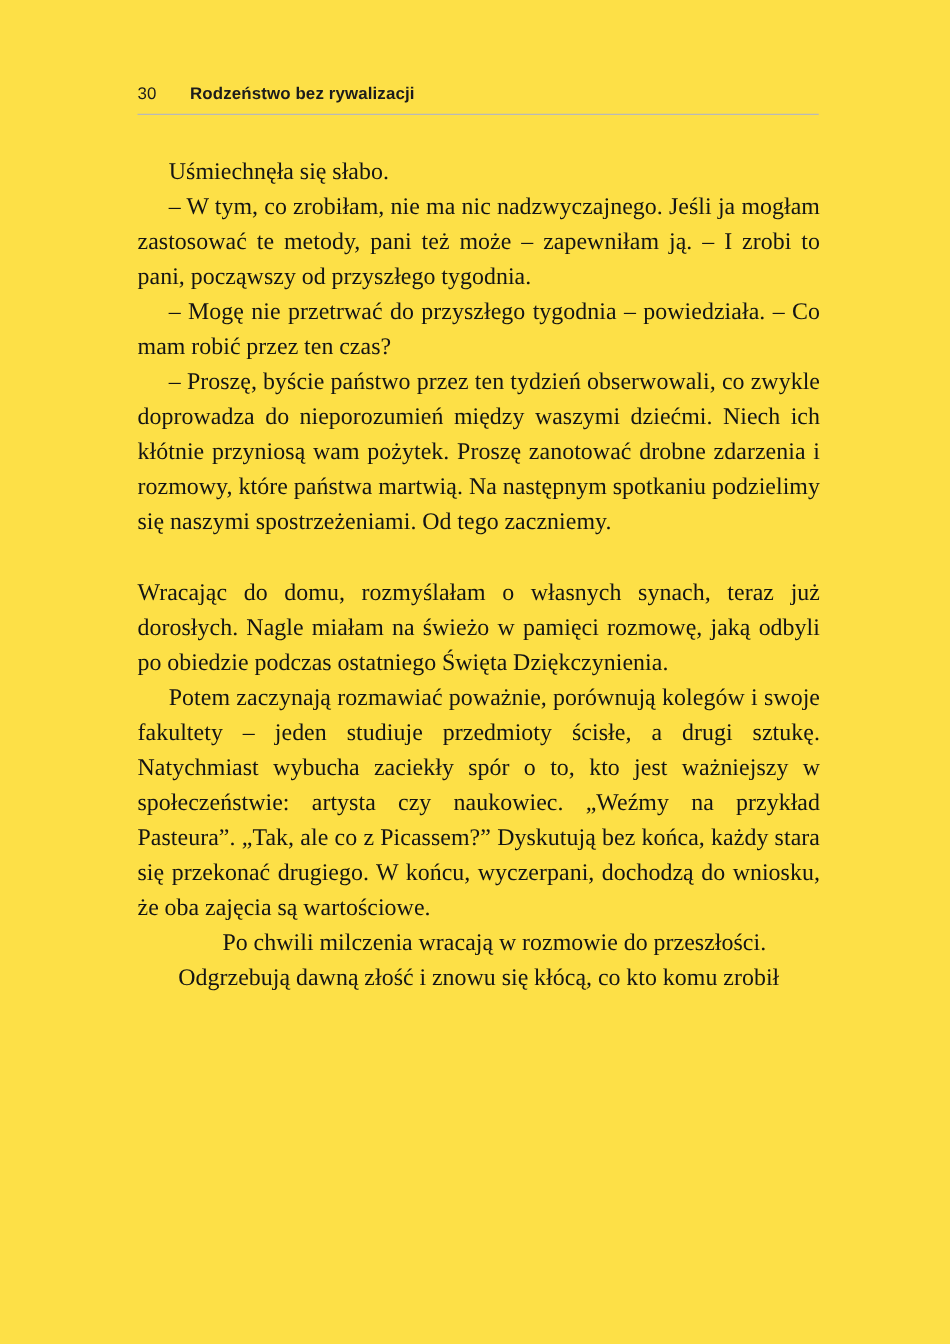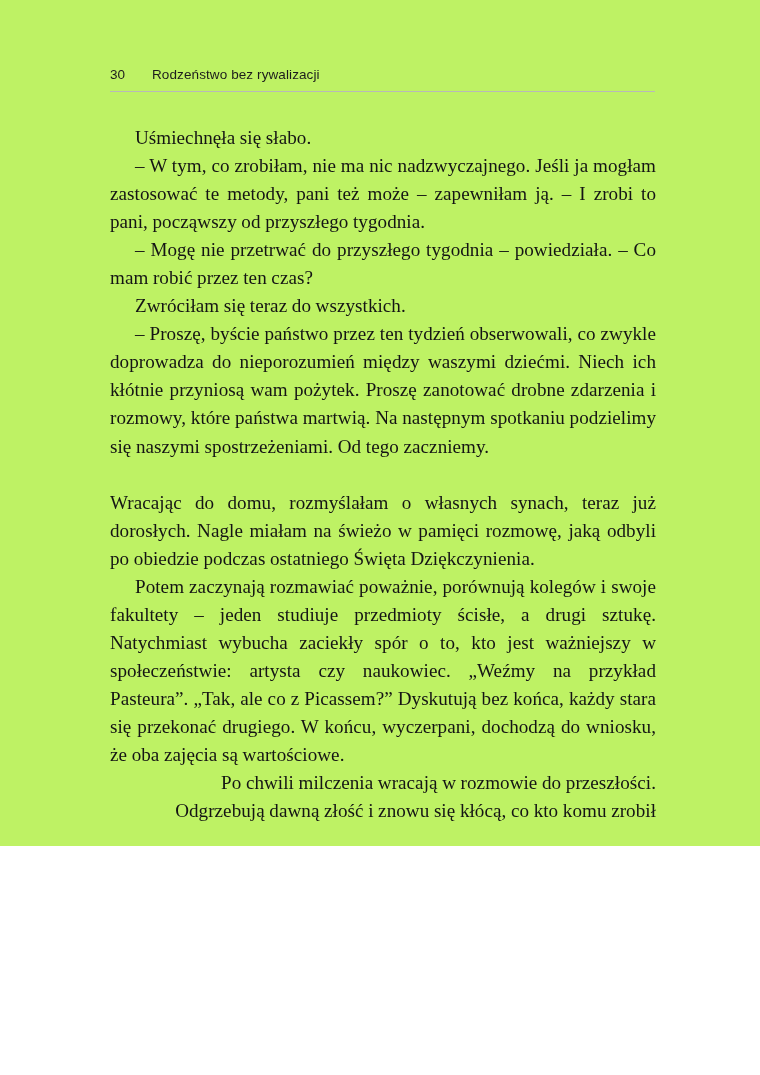--- a/index.html
+++ b/index.html
@@ -11,22 +11,22 @@
     width: 760px;
     height: 1075px;
     overflow: hidden;
     font-family: "Liberation Serif", "DejaVu Serif", serif;
     color: #141414;
   }
 
   .page {
     position: relative;
     width: 760px;
-    height: 846px;
-    background: #bef264;
+    height: 1075px;
+    background: #fde047;
     box-sizing: border-box;
   }
 
   
   .running-head {
     position: absolute;
     left: 110px;
     top: 66px;
     width: 545px;
     height: 24px;
@@ -40,20 +40,21 @@
     color: #1c1c1c;
     line-height: 17px;
   }
   .folio {
     width: 42px;
     flex: 0 0 42px;
   }
   .running-title {
     flex: 1 1 auto;
     white-space: nowrap;
+    font-weight: bold;
   }
   .head-rule {
     position: absolute;
     left: 110px;
     top: 91px;
     width: 545px;
     height: 1px;
     background: #b9b9b9;
   }
 
@@ -82,40 +83,39 @@
   }
   p.flush {
     text-indent: 0;
   }
   
   p.section-gap {
     margin-top: 28.05px;
   }
   
   p.continues {
-    text-align: right;
+    text-align: center;
   }
 </style>
 </head>
 <body>
 
 <div class="page">
 
   <div class="running-head">
     <div class="running-head-inner">
       <span class="folio">30</span>
       <span class="running-title">Rodzeństwo bez rywalizacji</span>
     </div>
   </div>
   <div class="head-rule"></div>
 
   <div class="textblock">
     <p class="indent">Uśmiechnęła się słabo.</p>
     <p class="indent">– W tym, co zrobiłam, nie ma nic nadzwyczajnego. Jeśli ja mogłam zastosować te metody, pani też może – zapewniłam ją. – I zrobi to pani, począwszy od przyszłego tygodnia.</p>
     <p class="indent">– Mogę nie przetrwać do przyszłego tygodnia – powiedziała. –  Co mam robić przez ten czas?</p>
-    <p class="indent">Zwróciłam się teraz do wszystkich.</p>
     <p class="indent">– Proszę, byście państwo przez ten tydzień obserwowali, co zwykle doprowadza do nieporozumień między waszymi dziećmi. Niech ich kłótnie przyniosą wam pożytek. Proszę zanotować drobne zdarzenia i rozmowy, które państwa martwią. Na następnym spotkaniu podzielimy się naszymi spostrzeżeniami. Od tego zaczniemy.</p>
     <p class="flush section-gap">Wracając do domu, rozmyślałam o własnych synach, teraz już dorosłych. Nagle miałam na świeżo w pamięci rozmowę, jaką odbyli po obiedzie podczas ostatniego Święta Dziękczynienia.</p>
     <p class="indent">Potem zaczynają rozmawiać poważnie, porównują kolegów i swoje fakultety – jeden studiuje przedmioty ścisłe, a drugi sztukę. Natychmiast wybucha zaciekły spór o to, kto jest ważniejszy w społeczeństwie: artysta czy naukowiec. „Weźmy na przykład Pasteura”. „Tak, ale co z Picassem?” Dyskutują bez końca, każdy stara się przekonać drugiego. W końcu, wyczerpani, dochodzą do wniosku, że oba zajęcia są wartościowe.</p>
     <p class="indent continues">Po chwili milczenia wracają w rozmowie do przeszłości. Odgrzebują dawną złość i znowu się kłócą, co kto komu zrobił</p>
   </div>
 
 </div>
 
 </body></html>

